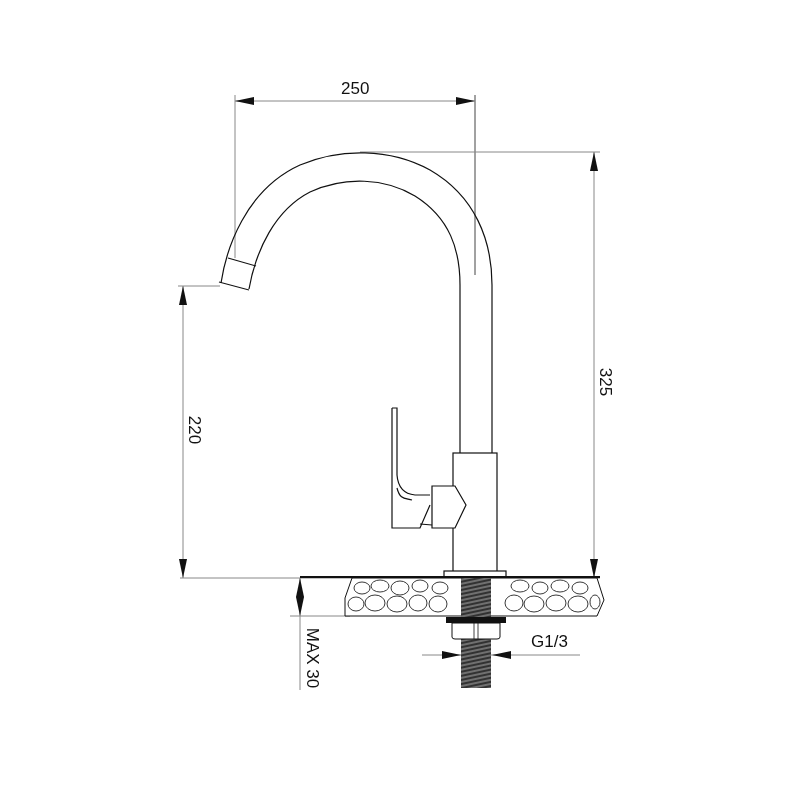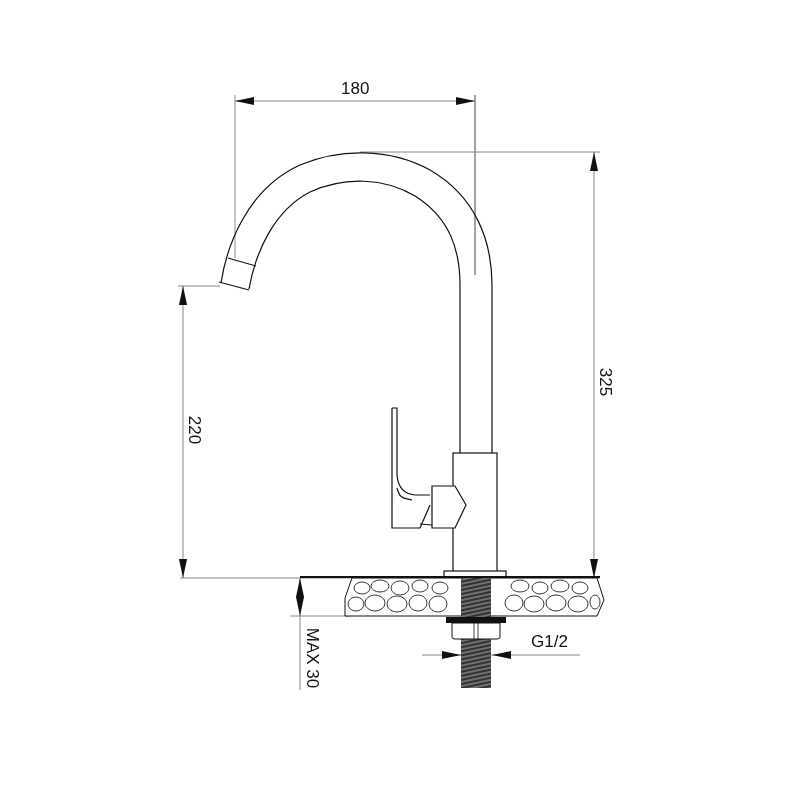--- a/index.html
+++ b/index.html
@@ -105,17 +105,17 @@
 
   <g>
     <rect x="461" y="578" width="30" height="110" fill="url(#thread)"></rect>
     <rect x="446" y="617" width="60" height="6" fill="#111"></rect>
     <path d="M 452,623 L 500,623 L 500,637 Q 500,639 497,639 L 455,639 Q 452,639 452,637 Z" fill="#fff" stroke="#111" stroke-width="1"></path>
     <line x1="474" y1="623" x2="474" y2="639" stroke="#111" stroke-width="0.8"></line>
     <line x1="478" y1="623" x2="478" y2="639" stroke="#111" stroke-width="0.8"></line>
   </g>
 </svg>
 
-<span class="lbl" style="left:341px; top:79px;">180</span>
+<span class="lbl" style="left:341px; top:79px;">250</span>
 <span class="lbl rot" style="left:591px; top:372px;">325</span>
 <span class="lbl rot" style="left:180px; top:420px;">220</span>
 <span class="lbl rot" style="left:282px; top:648px;">MAX 30</span>
-<span class="lbl" style="left:531px; top:632px;">G1/2</span>
+<span class="lbl" style="left:531px; top:632px;">G1/3</span>
 
 </body></html>

